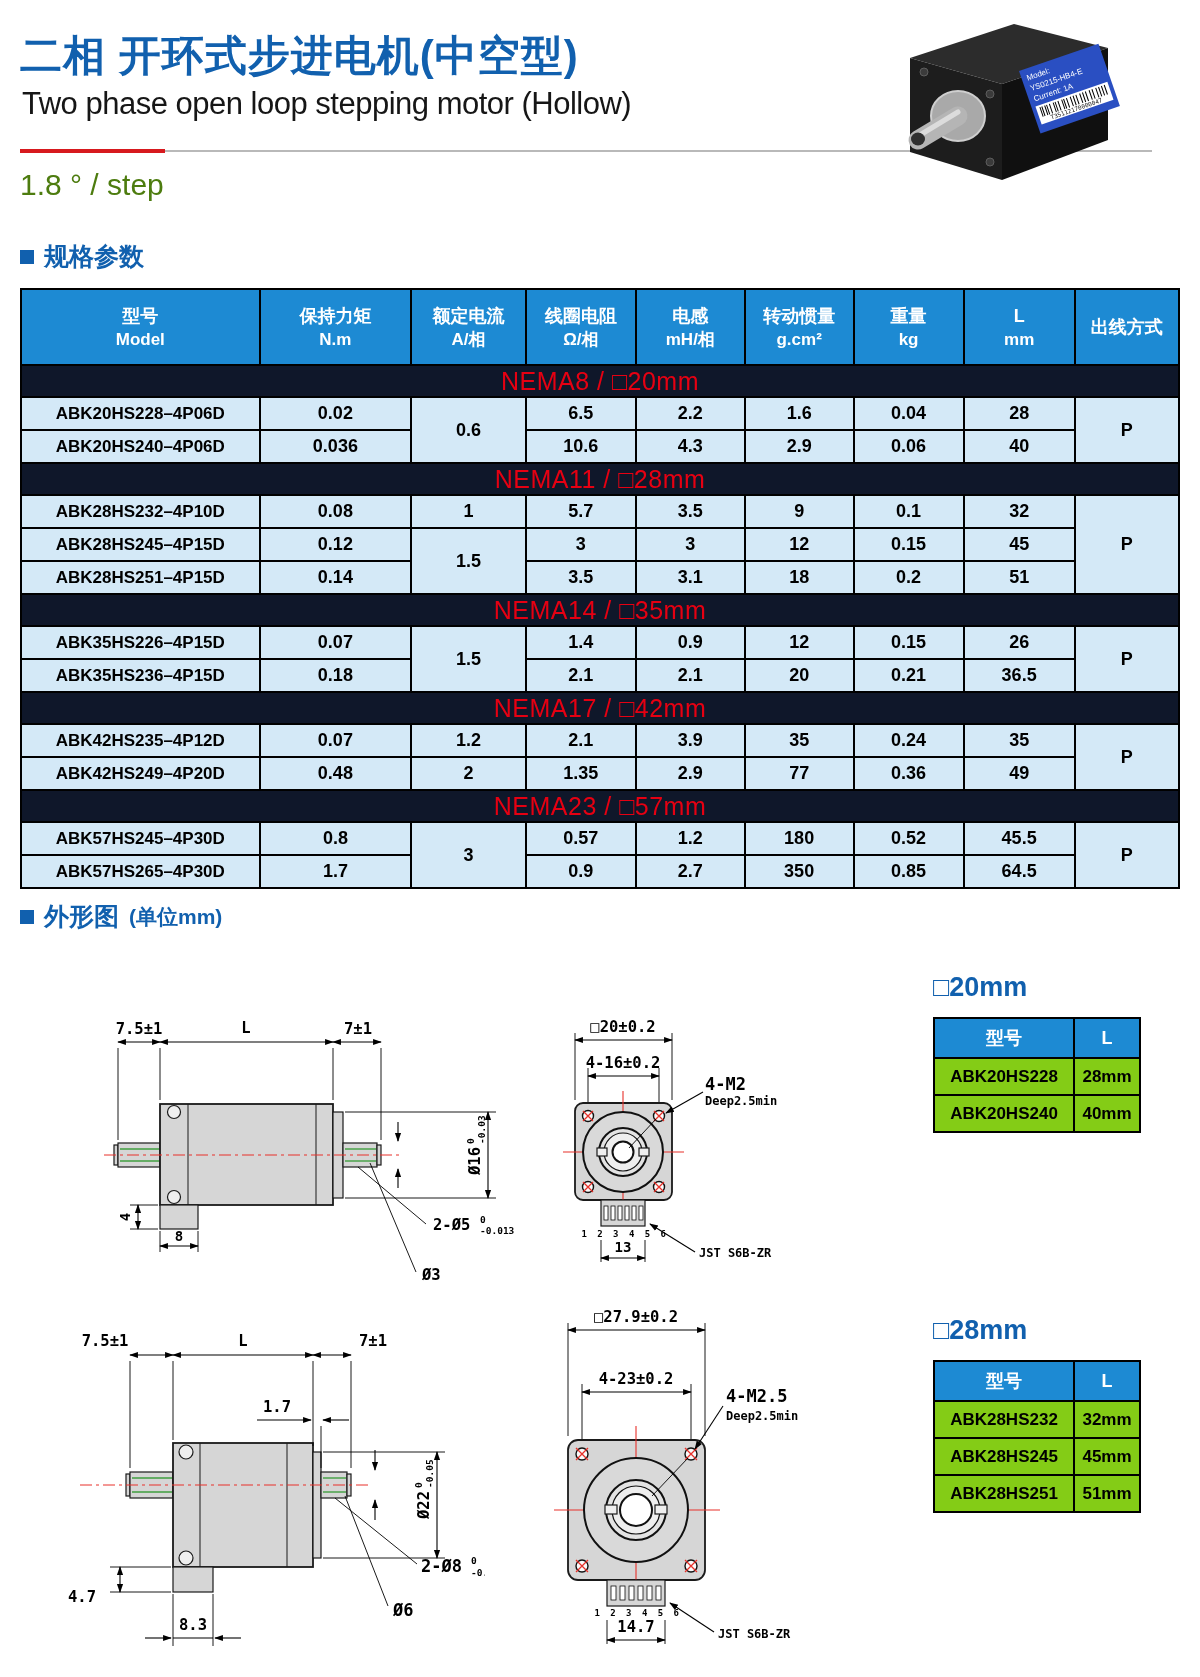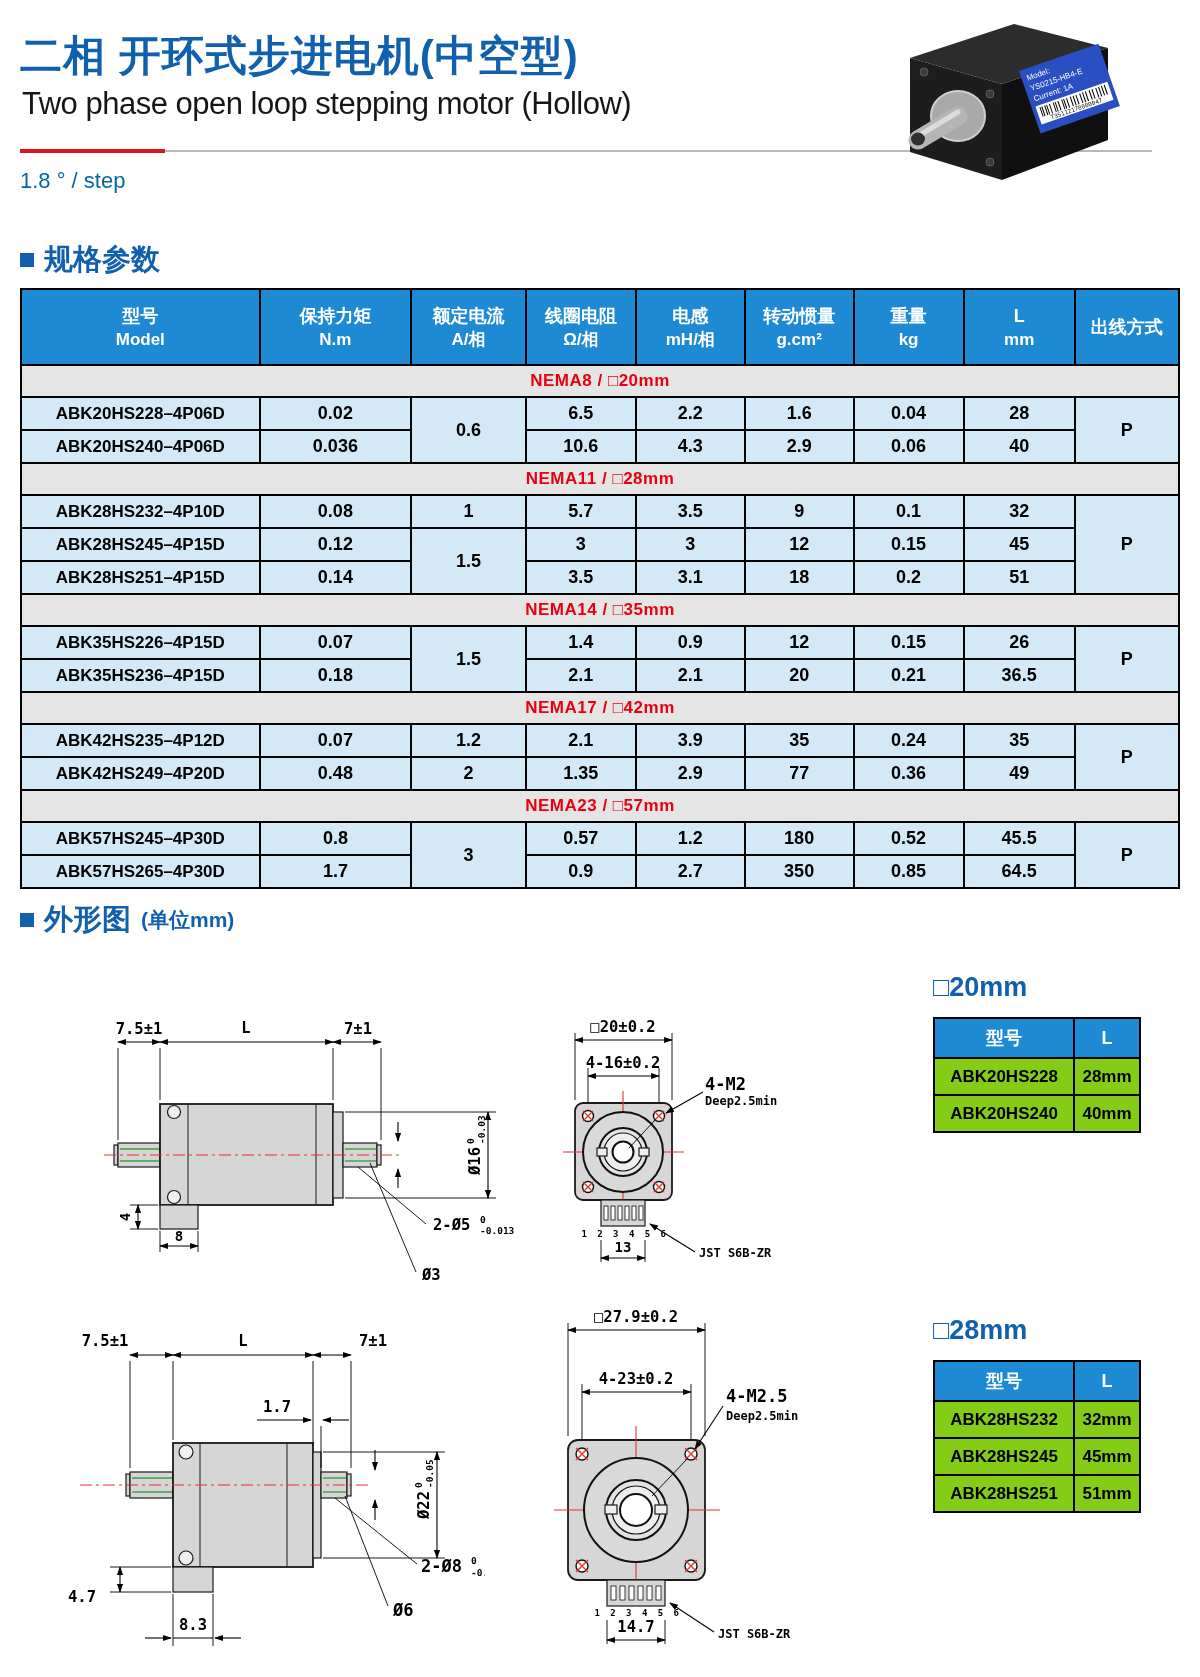--- a/index.html
+++ b/index.html
@@ -5,35 +5,35 @@
   html,body{margin:0;padding:0;background:#fff;}
   #page{position:relative;width:1200px;height:1677px;background:#fff;overflow:hidden;
         font-family:"Liberation Sans","DejaVu Sans",sans-serif;color:#000;padding-left:44px;}
   .abs{position:absolute;}
 
   
   .title-zh{left:20px;top:28px;font-size:42px;font-weight:700;color:#1160ae;letter-spacing:1px;}
   .title-en{left:22px;top:86px;font-size:31px;font-weight:400;color:#161616;letter-spacing:-0.5px;}
   .rule-red{left:20px;top:149px;width:145px;height:4px;background:#d7191e;}
   .rule-grey{left:165px;top:150px;width:987px;height:2px;background:#b9b9b9;}
-  .step-angle{left:20px;top:168px;font-size:22px;font-weight:400;color:#0369a1;}
+  .step-angle{left:20px;top:168px;font-size:30px;font-weight:400;color:#4d7c0f;}
 
   
   .sec-head{display:flex;align-items:center;gap:10px;}
   .sec-sq{width:14px;height:14px;background:#1160ae;display:inline-block;}
-  .sec-txt{font-size:29px;font-weight:700;color:#1160ae;}
+  .sec-txt{font-size:25px;font-weight:700;color:#1160ae;}
   .sec-sub{font-size:21px;font-weight:700;color:#1160ae;text-align:center;}
 
   
   .spec-table{border-collapse:collapse;width:1160px;table-layout:fixed;}
   .spec-table th,.spec-table td{border:2px solid #000;padding:0;text-align:center;vertical-align:middle;}
   .spec-table th{background:#1d8ad3;color:#fff;height:74px;}
   .spec-table th .l1{font-size:18px;font-weight:700;line-height:1.5;}
   .spec-table th .l2{font-size:17px;font-weight:700;line-height:1.2;}
-  .spec-table td.nema{background:#e5e5e5;color:#e60012;font-weight:700;font-size:17px;height:30px;letter-spacing:0.5px;}
+  .spec-table td.nema{background:#0f172a;color:#e60012;font-weight:400;font-size:25px;height:30px;letter-spacing:0.5px;}
   .spec-table td.cell{background:#d4e9f7;font-size:18px;font-weight:700;height:31px;}
   .spec-table td.model{font-size:17px;font-weight:700;}
 
   
   .mini-title{font-size:27px;font-weight:700;color:#1160ae;margin-bottom:14px;}
   .mini{border-collapse:collapse;table-layout:fixed;width:206px;}
   .mini th{background:#1d8ad3;color:#fff;font-size:18px;font-weight:700;height:36px;border:2px solid #000;text-align:center;}
   .mini td{background:#84cc16;font-size:17px;font-weight:700;height:33px;border:2px solid #000;text-align:center;}
 
   

